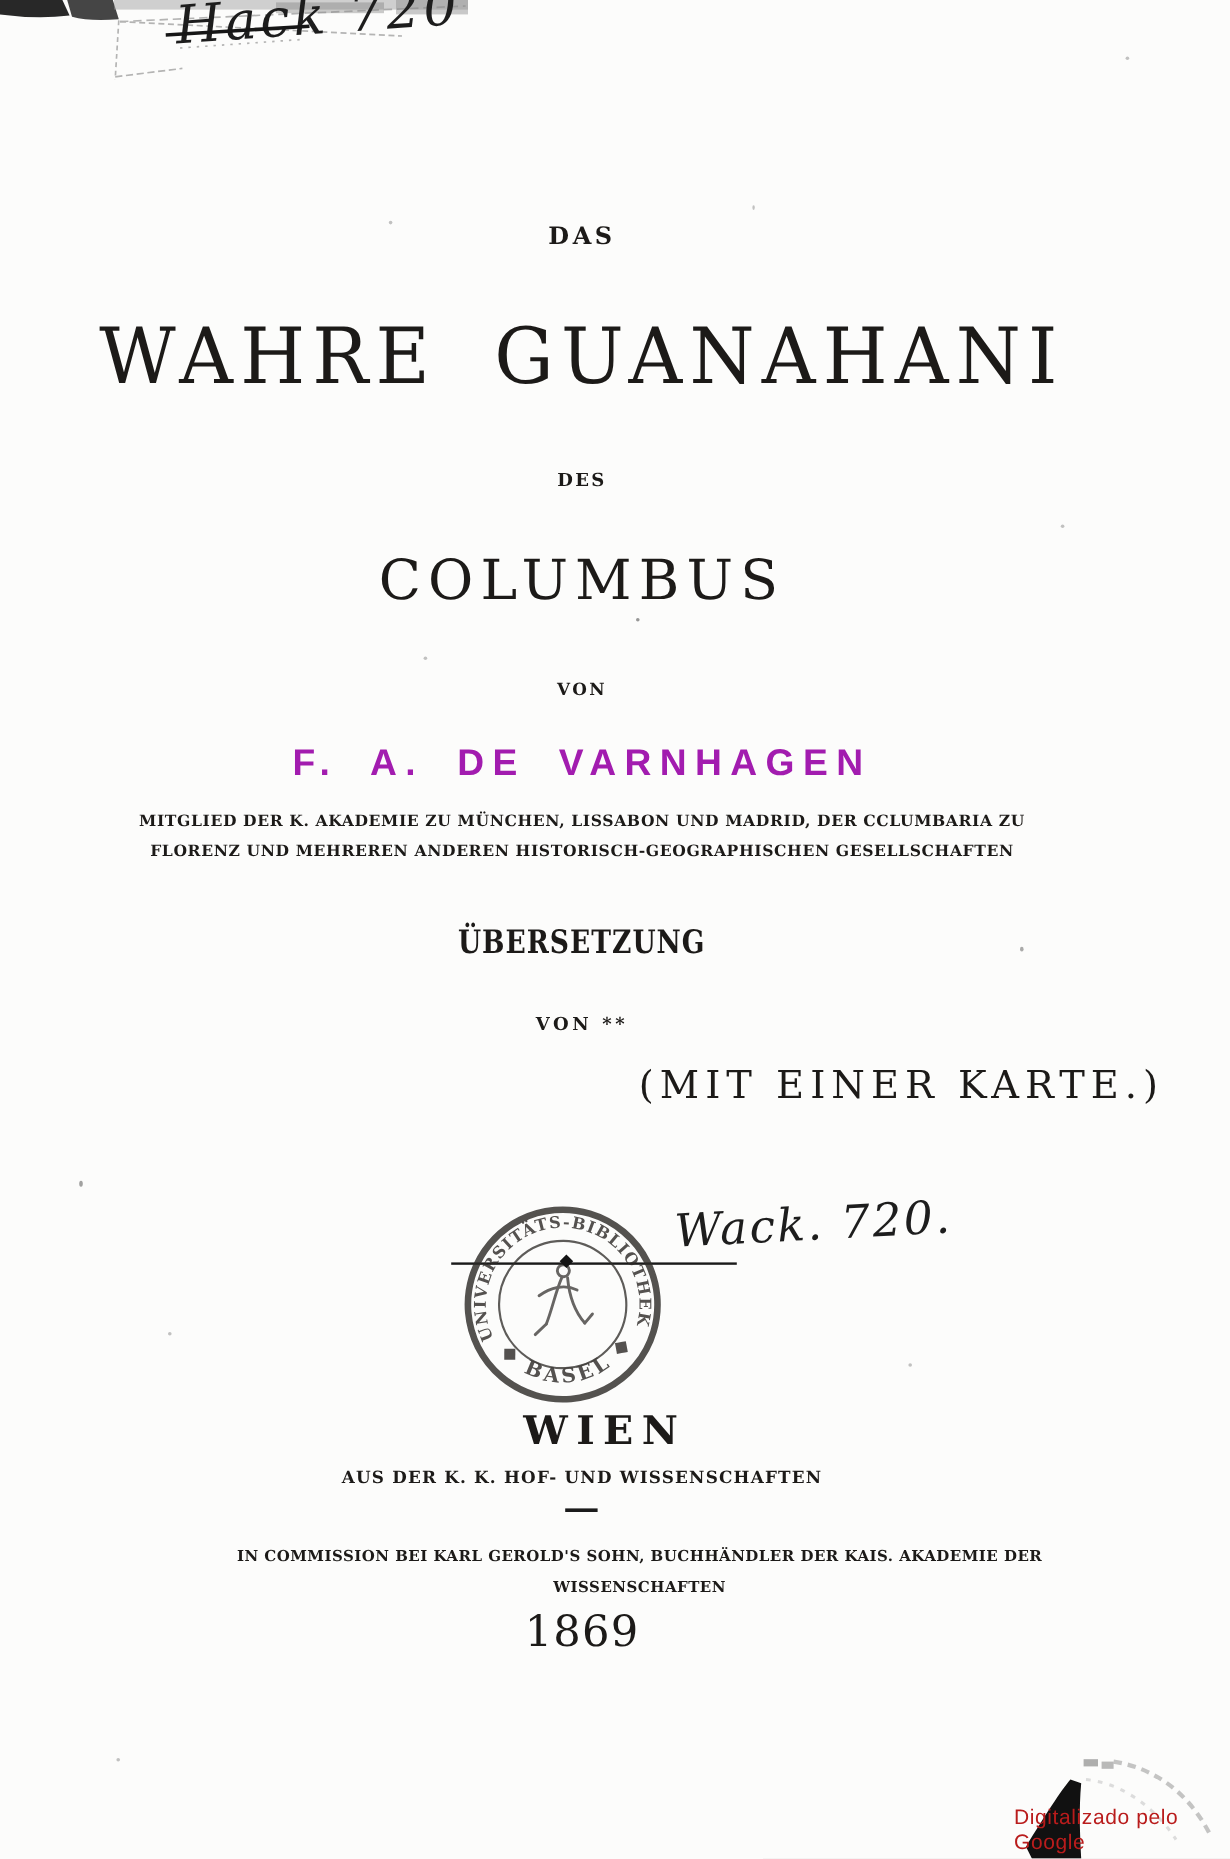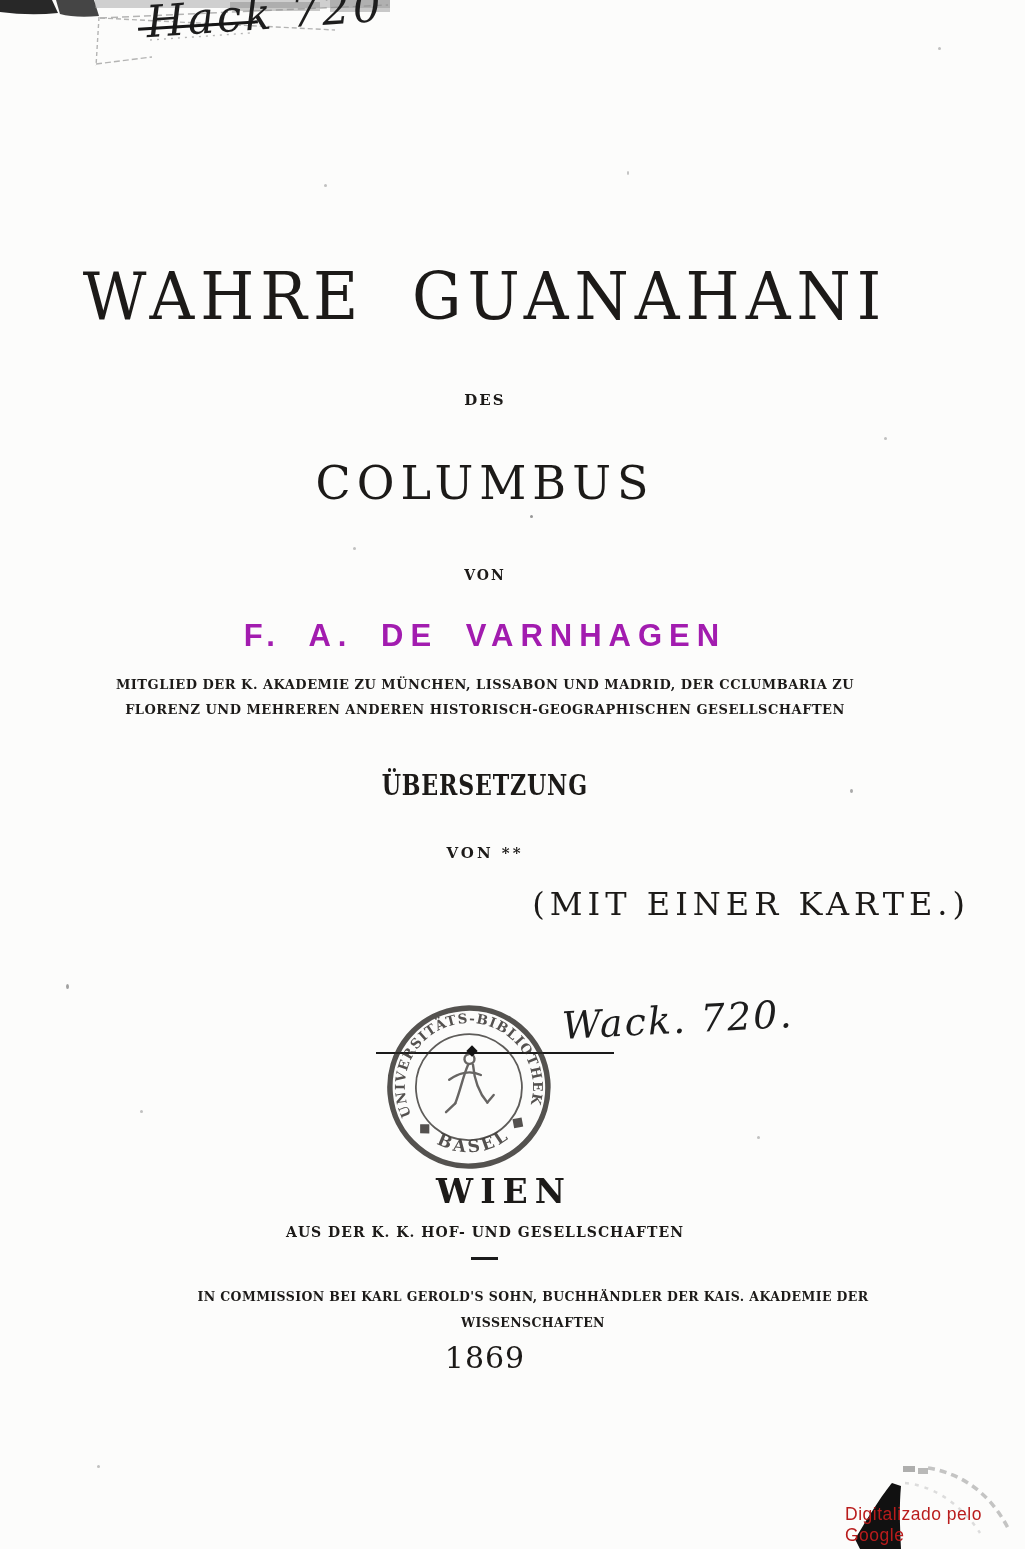--- a/index.html
+++ b/index.html
@@ -21,21 +21,21 @@
   .author{top:618px;font-family:"Liberation Sans",sans-serif;font-weight:bold;font-size:31px;letter-spacing:7px;word-spacing:12px;color:#a21caf;}
   .affil{top:672px;font-size:13px;font-weight:bold;letter-spacing:0.5px;line-height:25px;}
   .ueber{top:770px;font-size:27px;font-weight:bold;}
   .ueber span{display:inline-block;transform:scaleX(0.82);letter-spacing:1px;}
   .von2{top:844px;font-size:15px;font-weight:bold;letter-spacing:3px;}
   .karte{top:885px;font-size:32px;letter-spacing:5px;text-align:right;}
   .wien{top:1172px;font-size:33px;font-weight:bold;letter-spacing:7px;padding-left:19px;}
   .printer{top:1224px;font-size:14px;font-weight:bold;letter-spacing:1px;}
   .imprint-dash{top:1257px;left:471px;width:27px;height:3px;background:#1b1b1b;}
   .comm{top:1284px;font-size:12.5px;font-weight:bold;letter-spacing:0.4px;line-height:26px;margin-left:48px;}
-  .year{top:1340px;font-size:30px;letter-spacing:1px;}
+  .year{top:1340px;font-size:36px;letter-spacing:1px;}
 
   .handwriting{
     font-family:"DejaVu Serif",serif;font-style:italic;color:#1d1d1d;
     white-space:nowrap;
   }
   .hw-top{left:146px;top:-12px;font-size:44px;transform:rotate(-4deg);letter-spacing:3px;font-weight:500;}
   .hw-stamp{left:562px;top:998px;font-size:38px;transform:rotate(-3deg);letter-spacing:2px;font-weight:500;}
   .strike-top{left:138px;top:24px;width:120px;height:3px;background:#161616;transform:rotate(-3.5deg);}
 
   .stamp-wrap{left:380px;top:998px;width:180px;height:180px;transform:rotate(-5deg);opacity:0.9;}
@@ -63,20 +63,21 @@
       <path d="M100,18 L335,30" stroke-dasharray="5 3"></path>
       <path d="M99,17 L96,66" stroke-dasharray="4 3"></path>
       <path d="M96,64 L152,57" stroke-dasharray="6 3"></path>
       <path d="M150,40 L250,33" stroke-dasharray="2 5"></path>
     </g>
   </svg>
 
   <div class="abs handwriting hw-top">Hack 720</div>
   <div class="abs strike-top"></div>
 
+  <div class="c das">DAS</div>
   <div class="c main-title">WAHRE GUANAHANI</div>
   <div class="c des">DES</div>
   <div class="c columbus">COLUMBUS</div>
   <div class="c von1">VON</div>
   <div class="c author">F. A. DE VARNHAGEN</div>
   <div class="c affil">
     <div>MITGLIED DER K. AKADEMIE ZU MÜNCHEN, LISSABON UND MADRID, DER CCLUMBARIA ZU</div>
     <div>FLORENZ UND MEHREREN ANDEREN HISTORISCH-GEOGRAPHISCHEN GESELLSCHAFTEN</div>
   </div>
   <div class="c ueber">
@@ -108,21 +109,21 @@
       <path d="M70,80 C80,74 92,72 102,78"></path>
       <path d="M74,104 L64,112"></path>
       <path d="M106,106 L113,99"></path>
     </g>
   </svg>
   <div class="abs stamp-diamond"></div>
 
   <div class="abs handwriting hw-stamp">Wack. 720.</div>
 
   <div class="c wien">WIEN</div>
-  <div class="c printer">AUS DER K. K. HOF- UND GESELLSCHAFTEN</div>
+  <div class="c printer">AUS DER K. K. HOF- UND WISSENSCHAFTEN</div>
   <div class="abs imprint-dash"></div>
   <div class="c comm">
     <div>IN COMMISSION BEI KARL GEROLD'S SOHN, BUCHHÄNDLER DER KAIS. AKADEMIE DER</div>
     <div>WISSENSCHAFTEN</div>
   </div>
   <div class="c year">1869</div>
 
   <div class="speck" style="left:938px;top:47px;width:3px;height:3px;"></div>
   <div class="speck" style="left:627px;top:171px;width:2px;height:4px;"></div>
   <div class="speck" style="left:324px;top:184px;width:3px;height:3px;"></div>

